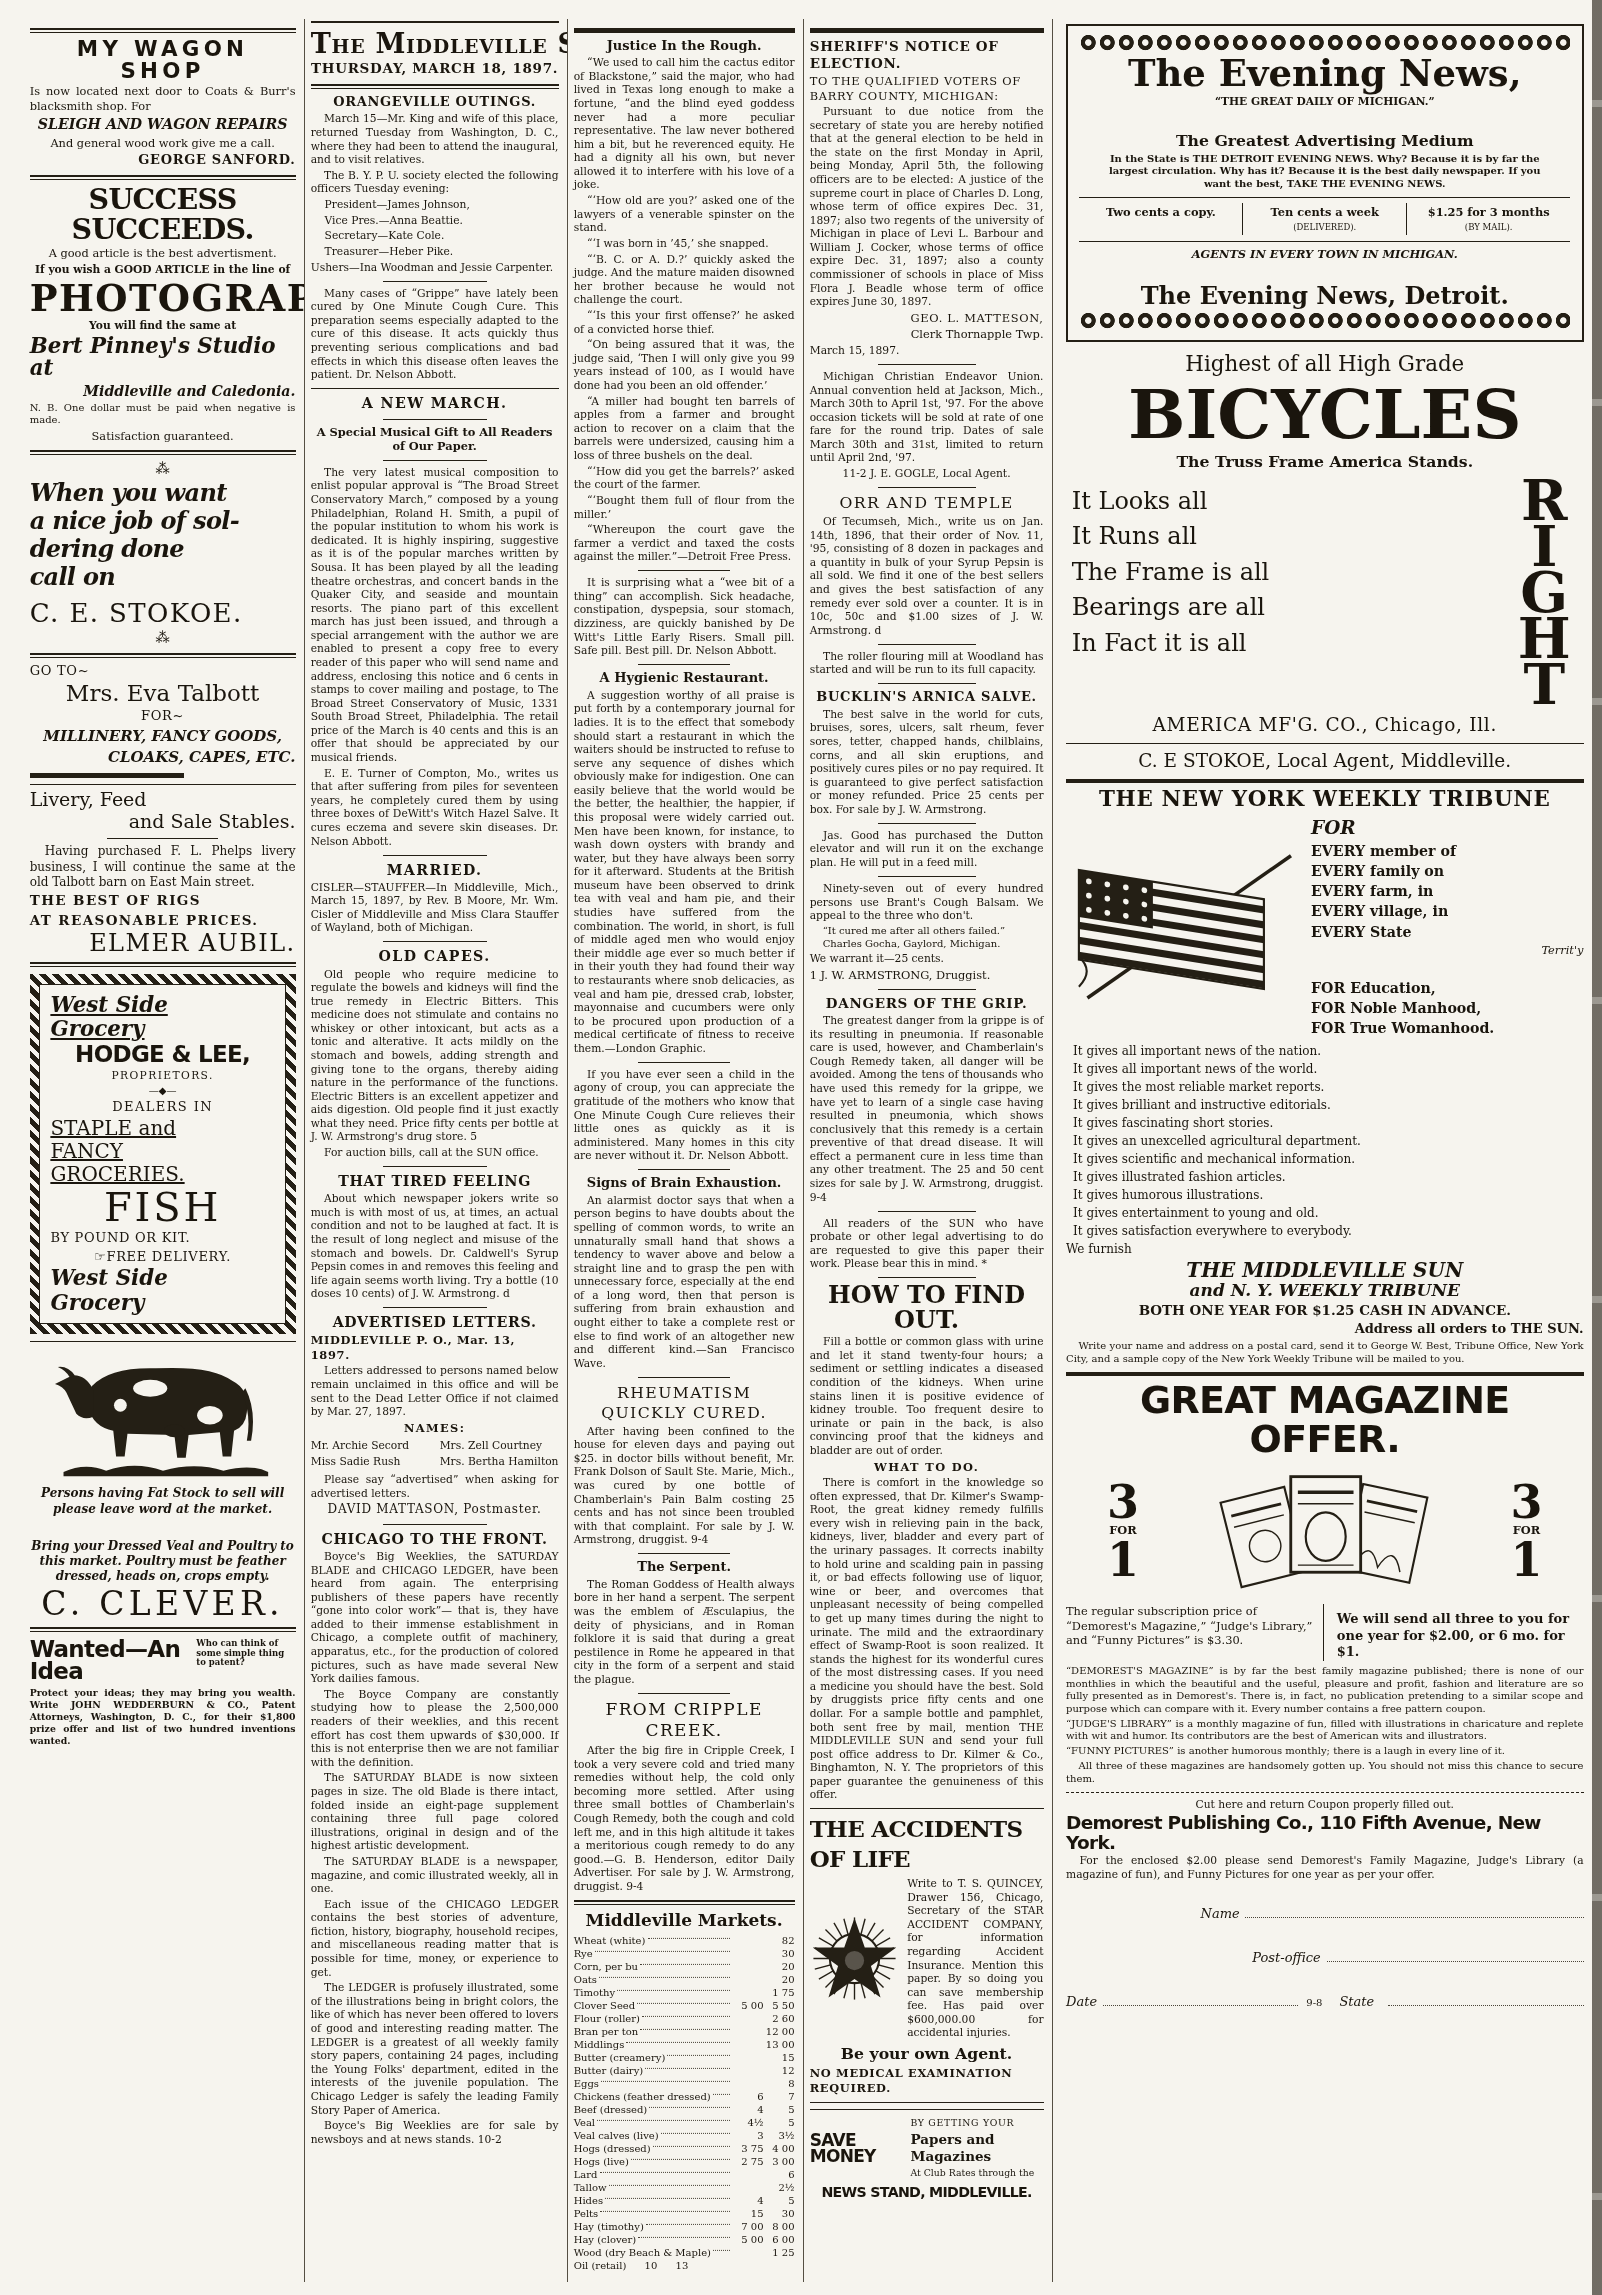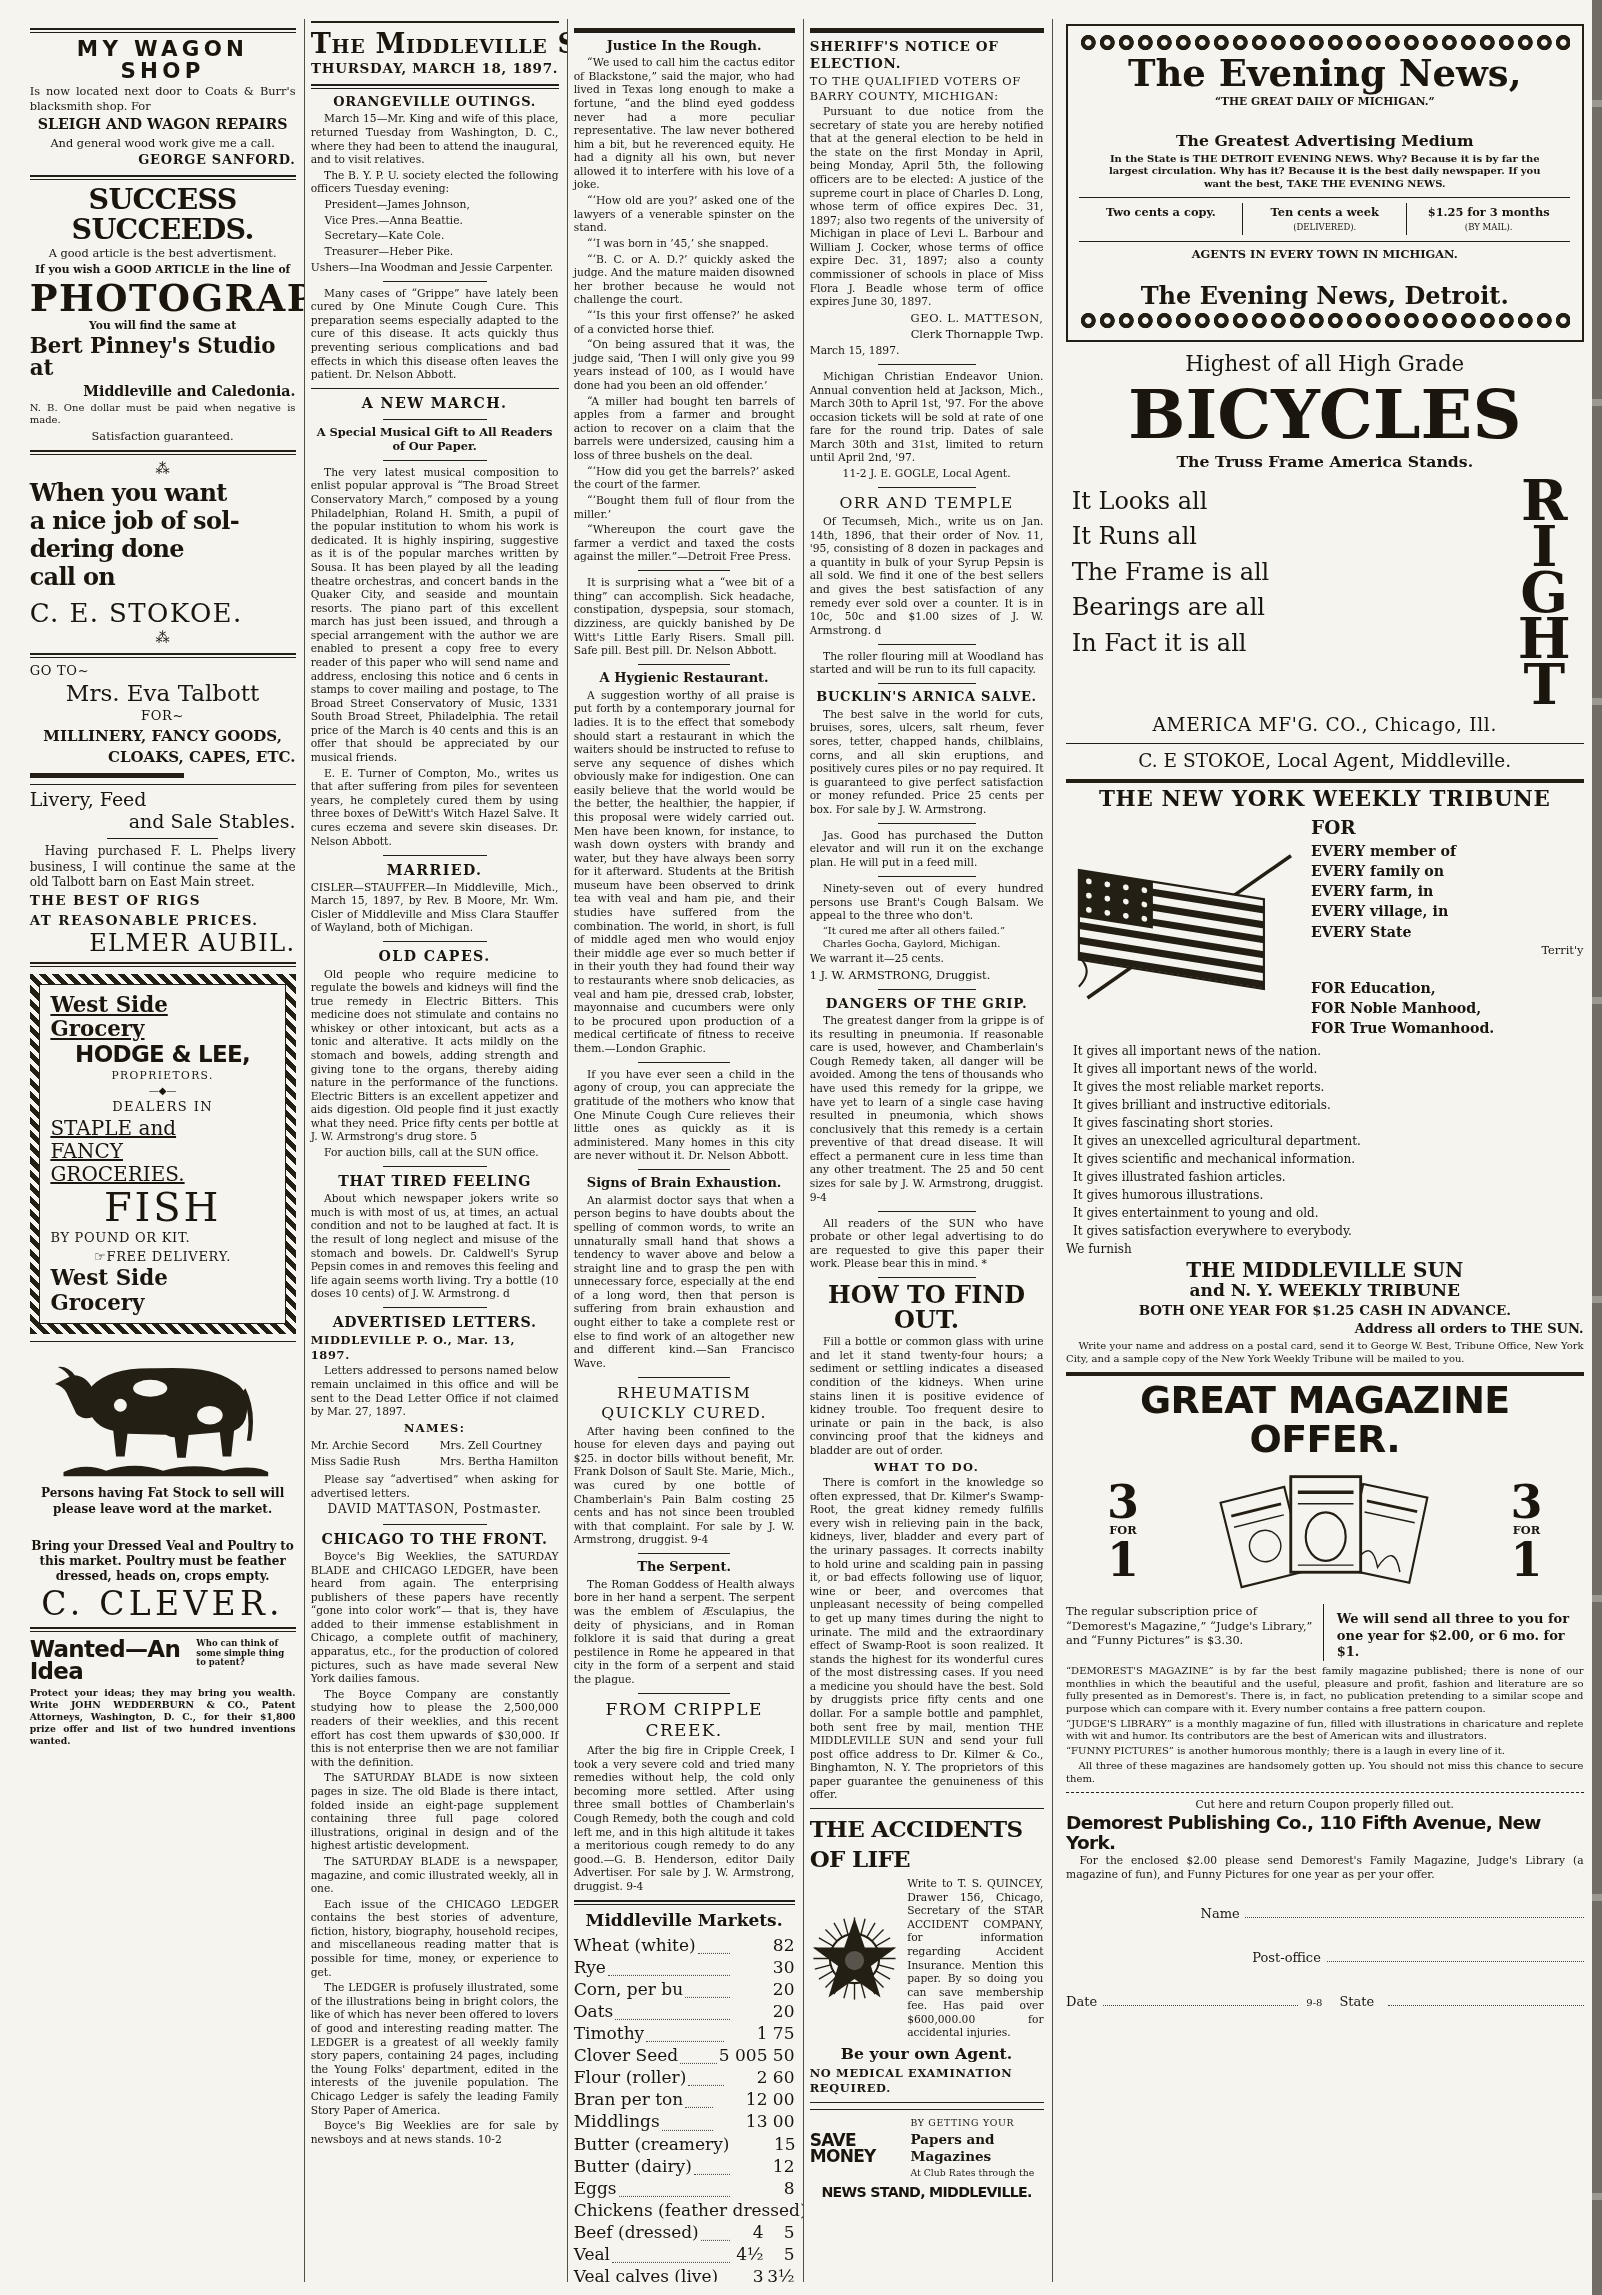--- a/index.html
+++ b/index.html
@@ -7,21 +7,21 @@
     font-family:"DejaVu Serif","Liberation Serif",serif;font-size:10.7px;
     box-sizing:border-box;padding:18.5px 7.1px 13px 24px;display:flex;position:relative;overflow:hidden;}
   .scan-edge{position:absolute;right:0;top:0;width:10px;height:100%;
     background:repeating-linear-gradient(180deg,#2a241b 0 100px,#6b675f 100px 107px,#2a241b 107px 299px);opacity:.65;}
   .col{box-sizing:border-box;padding:2.8px 8.5px 0 5.7px;border-right:0.7px solid #554f43;overflow:hidden;}
   .c1{width:281px}.c2{width:263px}.c3{width:236px}.c4{width:249px}
   .c5{flex:1;border-right:none;padding-left:13px;padding-right:11.4px}
   .tx{margin:2.1px 0;line-height:1.27;}
   .l{text-align:left}.c{text-align:center}.r{text-align:right}
   .j{text-align:justify;text-indent:1.25em}.noind{text-indent:0}
-  .b{font-weight:bold}.i{}.fat{font-weight:800}
+  .b{font-weight:bold}.i{font-style:italic}.fat{font-weight:800}
   .und{text-decoration:underline}
   .sans{font-family:"DejaVu Sans","Liberation Sans",sans-serif}
   .cond{letter-spacing:-0.7px}
   .sp1{letter-spacing:0.7px}.sp2{letter-spacing:1.4px}.sp4{letter-spacing:2.8px}.sp6{letter-spacing:4.3px}
   .lh1{line-height:1.04}
   .mt6{margin-top:22px}.mt12{margin-top:8.5px}
   .ind1{padding-left:1.3em}
   .f12{font-size:8.5px}.f13{font-size:9.3px}.f14{font-size:10px}.f15{font-size:10.7px}.f16{font-size:11.4px}
   .f17{font-size:12px}.f18{font-size:13px}.f19{font-size:13.5px}.f20{font-size:14.2px}.f21{font-size:15px}
   .f22{font-size:15.7px}.f24{font-size:17px}.f26{font-size:18.5px}.f28{font-size:20px}.f30{font-size:21.4px}
@@ -30,21 +30,21 @@
   .rule{border:0;border-top:1.4px solid #241f15;margin:6.4px auto 5px;width:100%;}
   .rule.short{width:42%}
   .rule.dbl{border-top:2.1px solid #241f15;border-bottom:0.7px solid #241f15;height:2.1px}
   .rule.bar{border-top:5.7px solid #241f15}
   .rule.thick{border-top:4.3px solid #241f15}
   .rule.thin{border-top:0.7px solid #241f15}
   .rule.dash{border-top:1.4px dashed #241f15}
   .rule.half{width:58%;border-top:5px solid #241f15;margin-left:0}
   .mastbox{border-top:2.1px solid #241f15;padding-top:4.3px;margin-bottom:2.8px}
   .mast{font-size:27px;font-weight:bold;font-variant:small-caps;letter-spacing:0.7px;line-height:1.05;text-align:center;white-space:nowrap}
-  .mrow{display:flex;align-items:flex-end;font-size:17px;line-height:1.3}
+  .mrow{display:flex;align-items:center;font-size:10px;line-height:1.3}
   .mrow .n{white-space:nowrap}
   .mrow .dots{flex:1;margin:0 2.1px;border-bottom:1.4px dotted #4a4438;transform:translateY(-2.1px)}
   .mrow .pa,.mrow .pb{min-width:31px;text-align:right;white-space:nowrap}
   .names{display:flex;justify-content:space-between}
   .wrow{display:flex;gap:7.1px;align-items:flex-start}
   .wh{flex:0 0 auto;max-width:60%;line-height:.95}
   .ws{flex:1;line-height:1.08}
   .ornate{background:repeating-linear-gradient(45deg,#241f15 0 5px,#f6f4ee 5px 9.3px);padding:10.7px;margin:7.1px 0}
   .inn{background:#f6f4ee;padding:7.1px 10px;outline:0.7px solid #241f15}
   .solder .tx{line-height:1.08}

